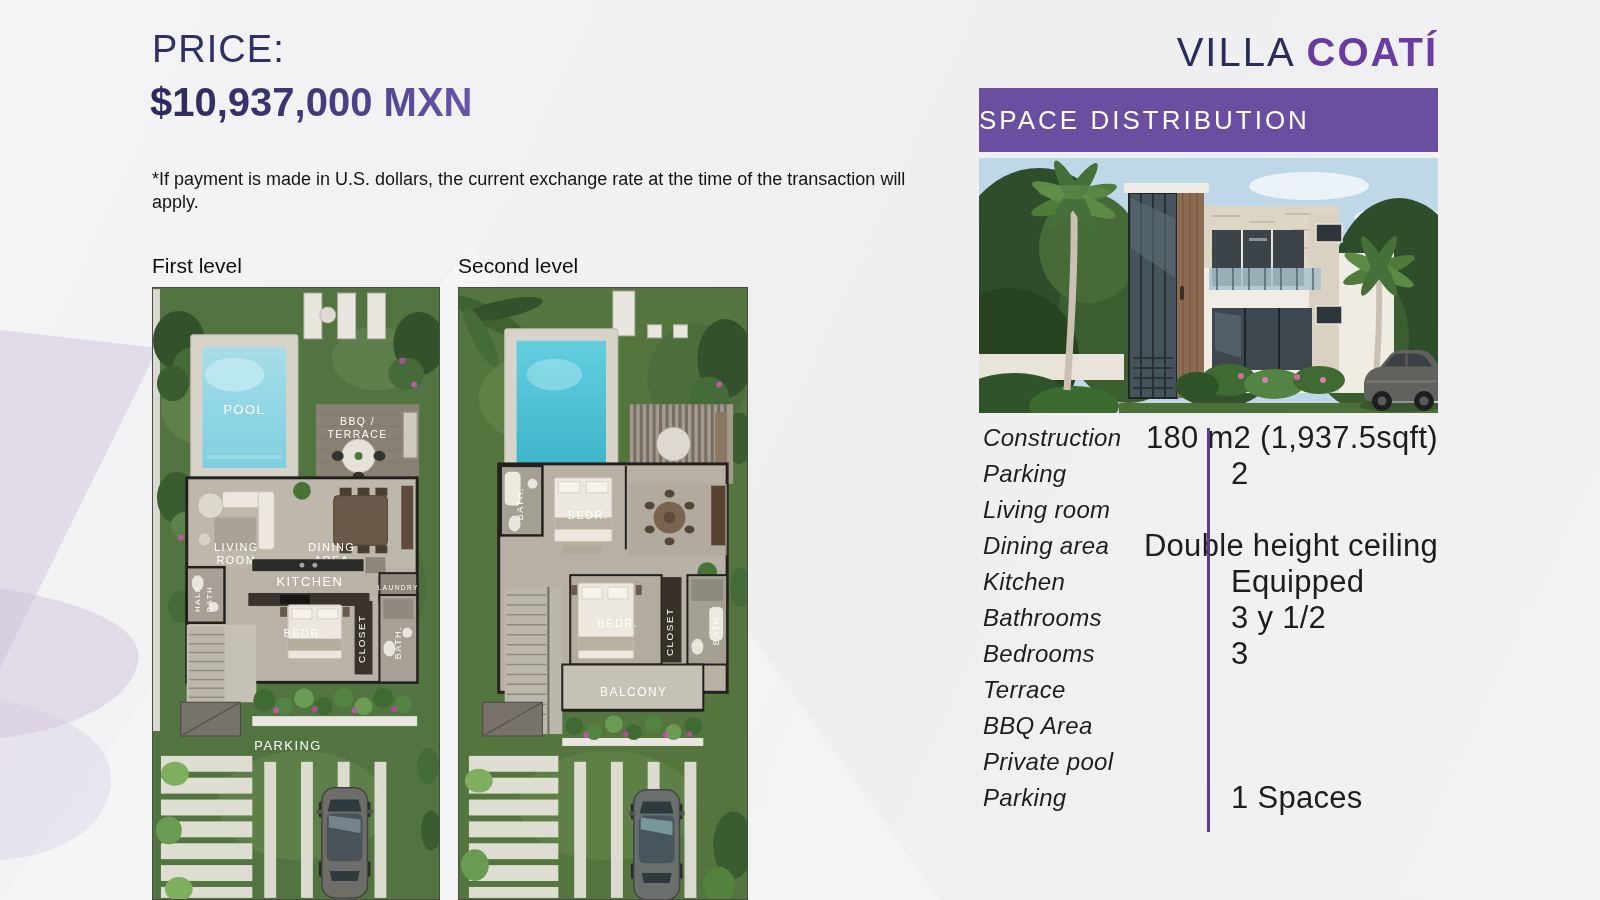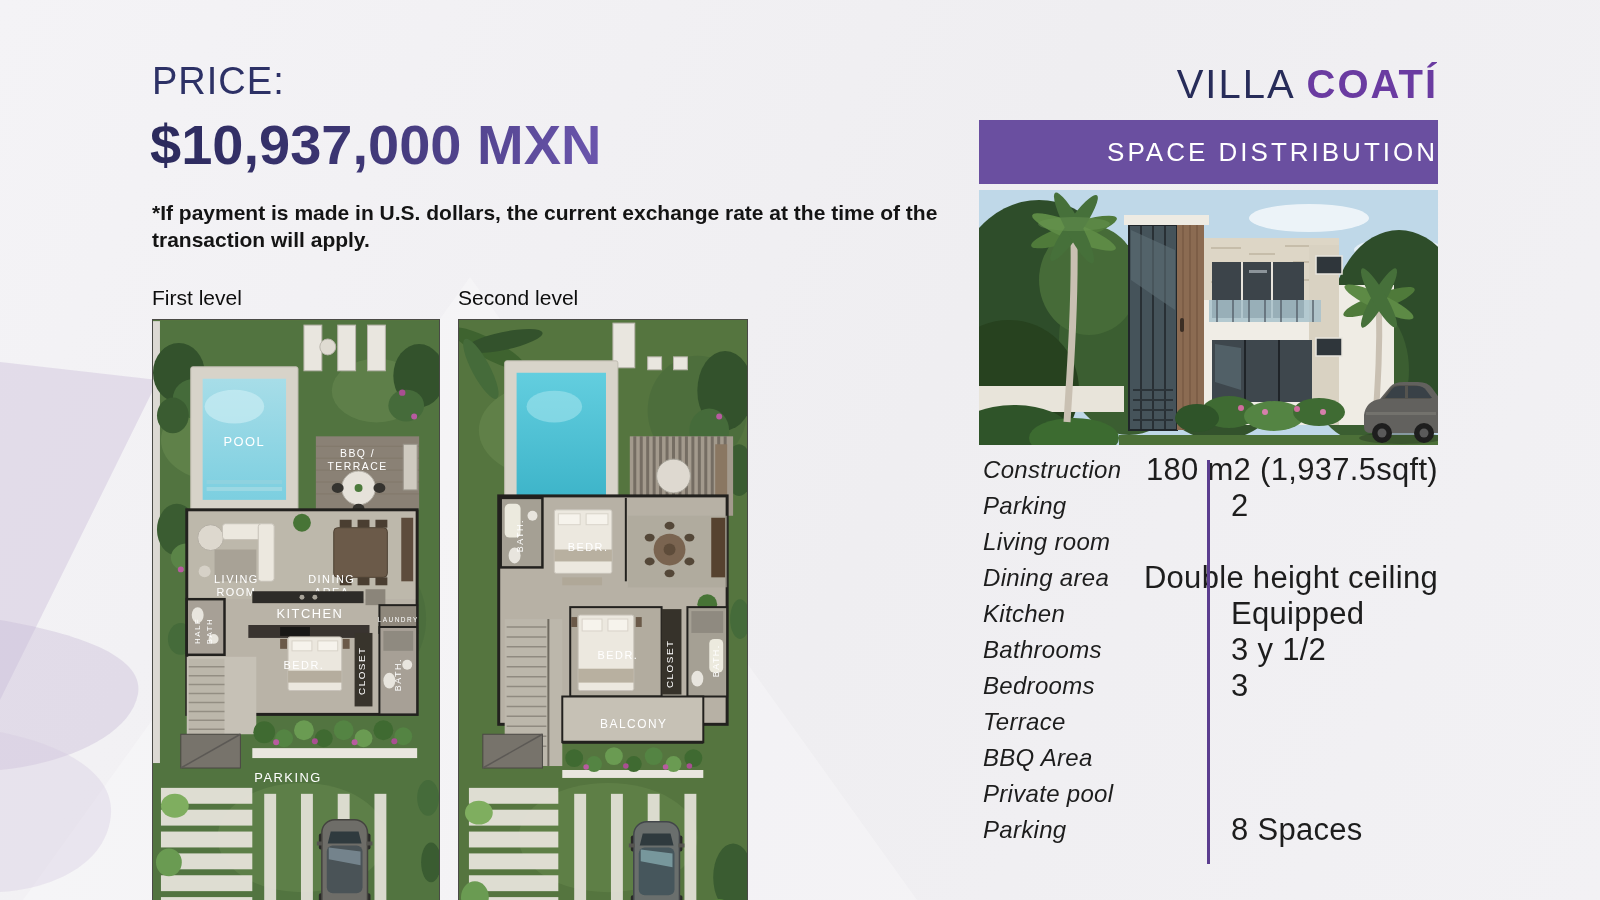--- a/index.html
+++ b/index.html
@@ -1,53 +1,53 @@
 <!DOCTYPE html>
 <html><head>
 <meta charset="utf-8">
 <style>
   html,body{margin:0;padding:0;}
   body{
     width:1600px;height:900px;overflow:hidden;position:relative;
     font-family:"Liberation Sans","DejaVu Sans",sans-serif;
     background:linear-gradient(115deg,#f4f3f6 0%,#efeef1 55%,#f2f1f4 100%);
   }
-  .page{position:absolute;inset:0;margin-top:32px;}
+  .page{position:absolute;inset:0;}
   .bg-shapes{position:absolute;left:0;top:0;width:1600px;height:900px;pointer-events:none;}
 
   
   .price-label{
     position:absolute;left:152px;top:28px;
     font-size:38px;font-weight:500;letter-spacing:1px;color:#2d3166;
   }
   .price-value{
     position:absolute;left:150px;top:80px;
-    font-size:56px;font-weight:800;letter-spacing:0px;
+    font-size:40px;font-weight:800;letter-spacing:0px;
     background:linear-gradient(90deg,#2b2a5c 0%,#3d3674 45%,#6b55ad 100%);
     -webkit-background-clip:text;background-clip:text;color:transparent;
   }
   .disclaimer{
     position:absolute;left:152px;top:168px;width:802px;
-    font-size:21px;line-height:1.28;color:#141414;font-weight:700;margin:0;
+    font-size:18px;line-height:1.28;color:#141414;font-weight:400;margin:0;
   }
   .plan-block{position:absolute;top:252px;}
   .plan-block.p1{left:152px;width:344px;}
   .plan-block.p2{left:458px;width:290px;}
   .plan-title{font-size:21px;color:#0d0d0d;height:35px;line-height:28px;font-weight:400;}
   .plan-svg{display:block;border:1px solid #4a4a46;box-sizing:border-box;background:#55753f;}
 
   
   .villa-title{
     position:absolute;left:979px;top:30px;width:459px;margin:0;
     text-align:right;font-size:40px;letter-spacing:2px;font-weight:400;color:#272c59;
   }
   .villa-title b{font-weight:800;color:#6a3ba1;}
   .banner{
     position:absolute;left:979px;top:88px;width:459px;height:64px;
-    background:#6a4fa0;color:#ffffff;text-align:right;line-height:64px;
+    background:#6a4fa0;color:#ffffff;text-align:left;line-height:64px;
     font-size:26px;font-weight:500;letter-spacing:3px;
   }
   .photo{position:absolute;left:979px;top:158px;width:459px;height:255px;}
   .spec-table{position:absolute;left:979px;top:420px;width:459px;}
   .spec-row{display:flex;height:36px;align-items:center;}
   .spec-label{width:224px;padding-left:4px;font-size:24px;color:#1d1d1d;letter-spacing:.3px;font-style:italic;}
   .spec-value{margin-left:24px;font-size:31px;color:#1d1d1d;letter-spacing:.3px;white-space:nowrap;}
   .spec-divider{position:absolute;left:228px;top:8px;width:3px;height:404px;background:#5b3d8f;}
 
   
@@ -549,17 +549,17 @@
     <div class="spec-row">
         <div class="spec-label">BBQ Area</div>
         <div class="spec-value"></div>
       </div>
     <div class="spec-row">
         <div class="spec-label">Private pool</div>
         <div class="spec-value"></div>
       </div>
     <div class="spec-row">
         <div class="spec-label">Parking</div>
-        <div class="spec-value">8 Spaces</div>
+        <div class="spec-value">1 Spaces</div>
       </div>
   </div>
 
 </div>
 
 </body></html>

